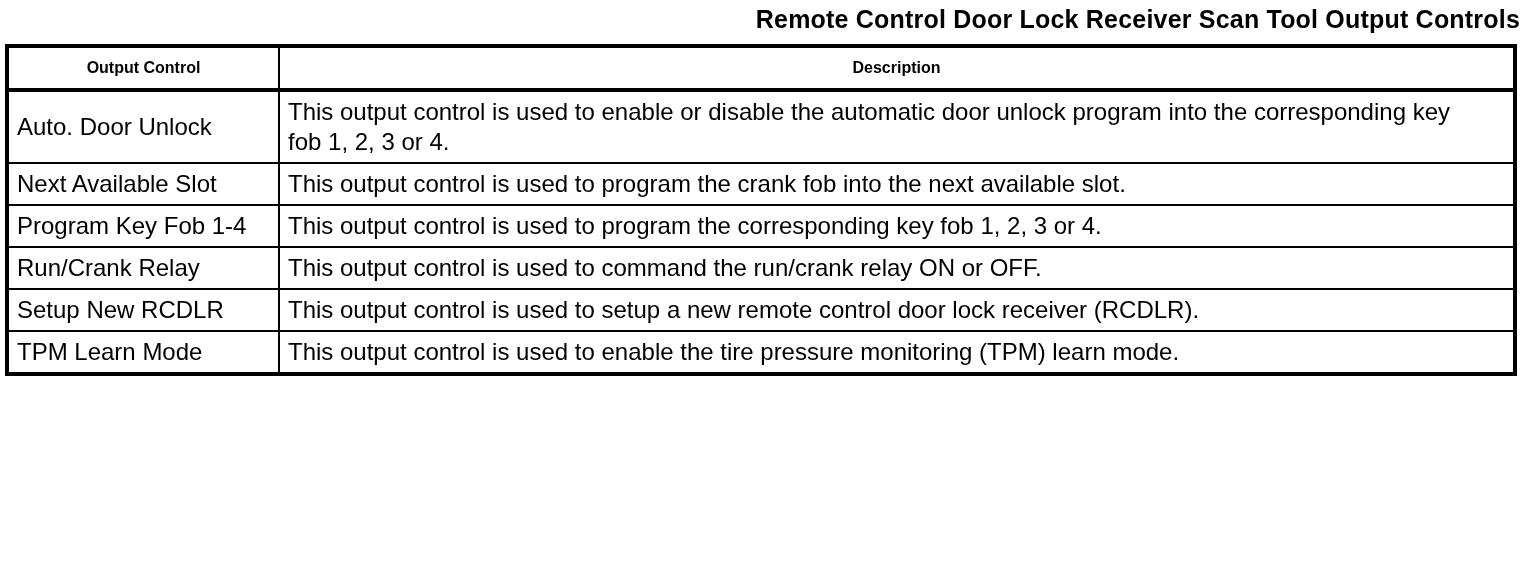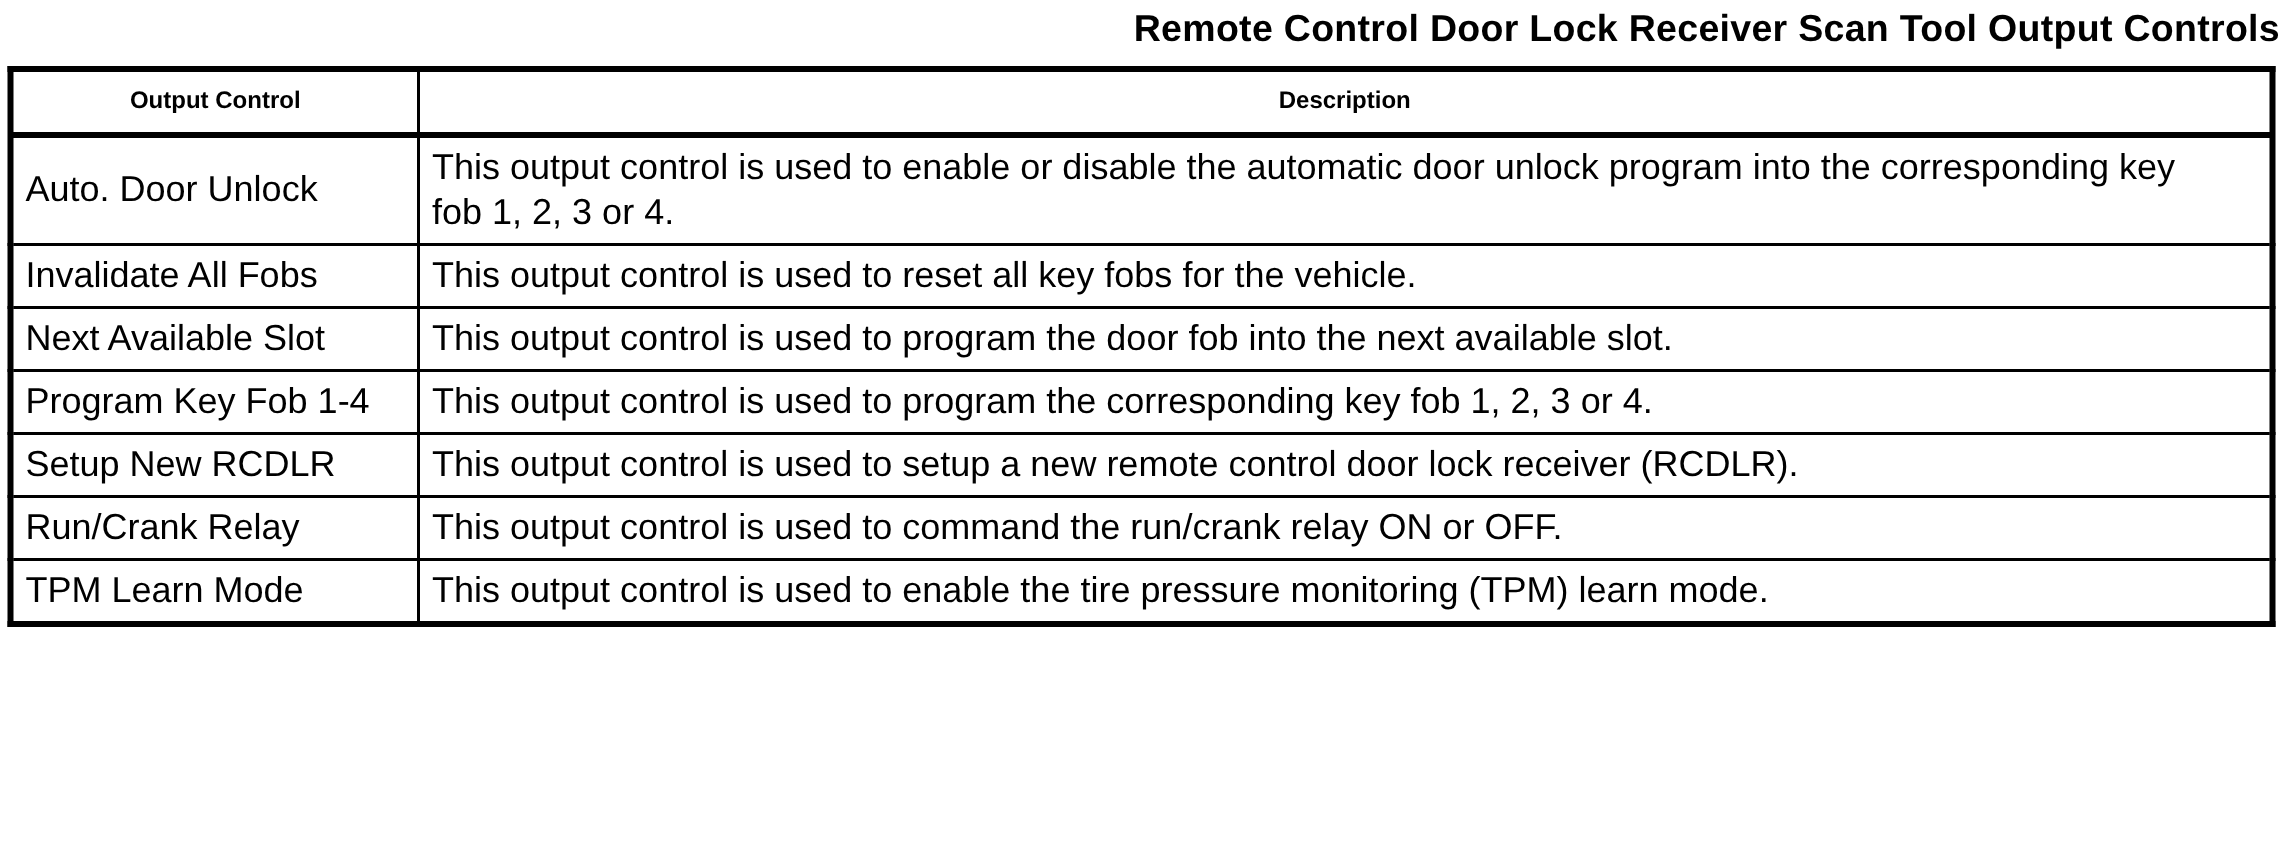--- a/index.html
+++ b/index.html
@@ -81,45 +81,41 @@
         <th>Output Control</th>
         <th>Description</th>
       </tr>
     </thead>
     <tbody>
   <tr>
     <td class="cell-control">Auto. Door Unlock</td>
     <td class="cell-desc">This output control is used to enable or disable the automatic door unlock program into the corresponding key fob 1, 2, 3 or 4.</td>
   </tr>
 
-  <tr>
-    <td class="cell-control">Invalidate All Fobs</td>
-    <td class="cell-desc">This output control is used to reset all key fobs for the vehicle.</td>
-  </tr>
 
 
   <tr>
     <td class="cell-control">Next Available Slot</td>
-    <td class="cell-desc">This output control is used to program the door fob into the next available slot.</td>
+    <td class="cell-desc">This output control is used to program the crank fob into the next available slot.</td>
   </tr>
 
 
   <tr>
     <td class="cell-control">Program Key Fob 1-4</td>
     <td class="cell-desc">This output control is used to program the corresponding key fob 1, 2, 3 or 4.</td>
   </tr>
 
   <tr>
-    <td class="cell-control">Setup New RCDLR</td>
-    <td class="cell-desc">This output control is used to setup a new remote control door lock receiver (RCDLR).</td>
+    <td class="cell-control">Run/Crank Relay</td>
+    <td class="cell-desc">This output control is used to command the run/crank relay ON or OFF.</td>
   </tr>
 
   <tr>
-    <td class="cell-control">Run/Crank Relay</td>
-    <td class="cell-desc">This output control is used to command the run/crank relay ON or OFF.</td>
+    <td class="cell-control">Setup New RCDLR</td>
+    <td class="cell-desc">This output control is used to setup a new remote control door lock receiver (RCDLR).</td>
   </tr>
 
   <tr>
     <td class="cell-control">TPM Learn Mode</td>
     <td class="cell-desc">This output control is used to enable the tire pressure monitoring (TPM) learn mode.</td>
   </tr>
 </tbody>
   </table>
 </div>
 

